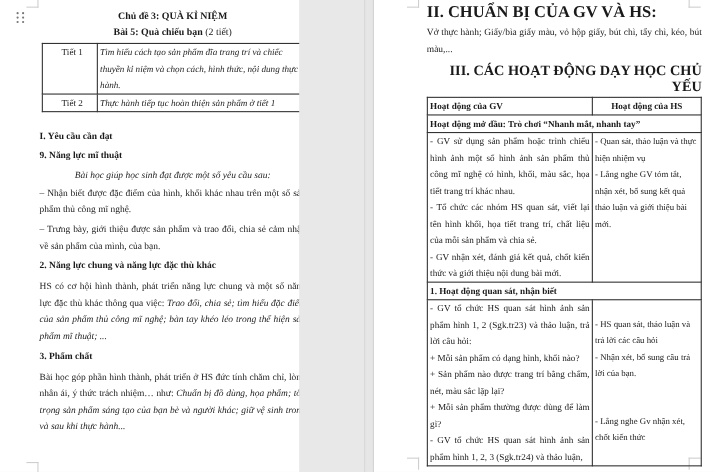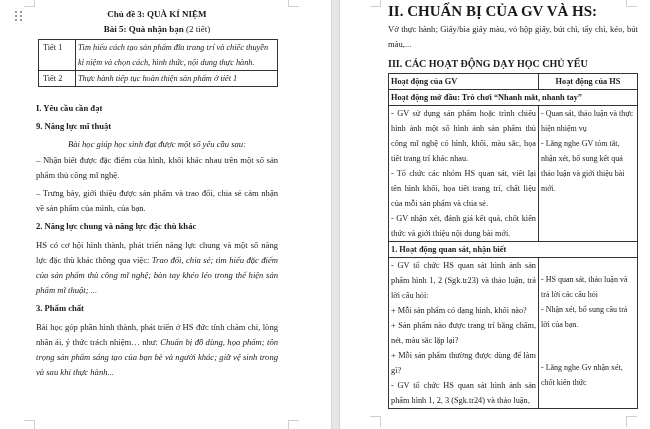--- a/index.html
+++ b/index.html
@@ -3,21 +3,21 @@
   <meta charset="utf-8">
   <style>
     html, body { margin:0; padding:0; }
     body {
       width:650px; height:429px; overflow:hidden; position:relative;
       background:#e8e8e8;
       font-family:"Liberation Serif", "DejaVu Serif", serif;
       color:#1a1a1a;
     }
     .page { position:absolute; top:0; height:429px; background:#ffffff; overflow:hidden; }
-    #page-left { left:0; width:339px; }
+    #page-left { left:0; width:272px; }
     #page-right { left:340px; width:310px; }
     .gutter { position:absolute; left:331px; top:0; width:9px; height:429px; background:#e6e6e6; border-left:1px solid #d8d8d8; border-right:1px solid #d4d4d4; box-sizing:border-box; }
 
     .crop { position:absolute; width:10px; height:10px; border-color:#cfcfcf; border-style:solid; border-width:0; }
     .crop.tl-l { left:24px; top:-4px; border-right-width:1px; border-bottom-width:1px; }
     .crop.tr-l { left:288px; top:-4px; border-left-width:1px; border-bottom-width:1px; }
     .crop.bl-l { left:24px; top:420px; border-right-width:1px; border-top-width:1px; }
     .crop.br-l { left:288px; top:420px; border-left-width:1px; border-top-width:1px; }
     .crop.tl-r { left:30px; top:-4px; border-right-width:1px; border-bottom-width:1px; }
     .crop.tr-r { left:286px; top:-4px; border-left-width:1px; border-bottom-width:1px; }
@@ -35,21 +35,21 @@
     .bold { font-weight:bold; }
     .ital { font-style:italic; }
     .justify { text-align:justify; }
     .title-line { font-size:9px; line-height:14.5px; }
     p { margin:0; }
     .mt { margin-top:3px; }
 
     table { border-collapse:collapse; width:100%; table-layout:fixed; }
     td, th { border:1px solid #333; vertical-align:top; font-weight:normal; padding:0 2px; font-size:8.3px; line-height:15px; }
     .tbl-left { width:240px; margin:3px 0 0 2px; }
-    .tbl-left td.c1 { width:30px; padding-left:4px; }
+    .tbl-left td.c1 { width:30px; padding-left:17px; }
     .tbl-left td.c2 { font-style:italic; }
     .tbl-right { margin-top:2px;border-radius:30px; }
     .tbl-right .hc { text-align:center; font-weight:bold; }
     .tbl-right td.gv { width:145px; text-align:justify; }
     .tbl-right td.hs { font-size:8px; }
     .tbl-right td.span { font-weight:bold; }
     .spacer-s { height:14px; }
     .spacer-m { height:28px; }
   </style>
 </head>
@@ -65,21 +65,21 @@
       <span></span>
       <span></span>
       <span></span>
       <span></span>
       <span></span>
   </div>
 
   <div class="content">
     <p class="center bold title-line">Chủ đề 3: QUÀ KỈ NIỆM</p>
     <p class="center title-line">
-      <span class="bold">Bài 5: Quà nhận bạn</span><span> (2 tiết)</span>
+      <span class="bold">Bài 5: Quà chiếu bạn</span><span> (2 tiết)</span>
     </p>
 
     <table class="tbl-left">
       <tbody>
           <tr>
         <td class="c1">Tiết 1</td>
         <td class="c2">Tìm hiểu cách tạo sản phẩm đĩa trang trí và chiếc thuyền kỉ niệm và chọn cách, hình thức, nội dung thực hành.</td>
       </tr>
       <tr>
         <td class="c1">Tiết 2</td>
@@ -110,21 +110,21 @@
 
 <div class="page" id="page-right">
   <div class="crop tl-r"></div>
   <div class="crop tr-r"></div>
   <div class="crop bl-r"></div>
   <div class="crop br-r"></div>
 
   <div class="content">
     <p class="bold" style="font-size:15px; margin-top:3px;">II. CHUẨN BỊ CỦA GV VÀ HS:</p>
     <p class="justify mt">Vở thực hành; Giấy/bìa giấy màu, vỏ hộp giấy, bút chì, tẩy chì, kéo, bút màu,...</p>
-    <p class="bold mt" style="font-size:10px;">III. CÁC HOẠT ĐỘNG DẠY HỌC CHỦ YẾU</p>
+    <p class="bold mt" style="font-size:13px;text-align:right;">III. CÁC HOẠT ĐỘNG DẠY HỌC CHỦ YẾU</p>
 
     <table class="tbl-right">
       <tbody>
           <tr>
         <td class="hc gv">Hoạt động của GV</td>
         <td class="hc">Hoạt động của HS</td>
       </tr>
       <tr>
         <td colspan="2" class="span">Hoạt động mở đầu: Trò chơi “Nhanh mắt, nhanh tay”</td>
       </tr>

